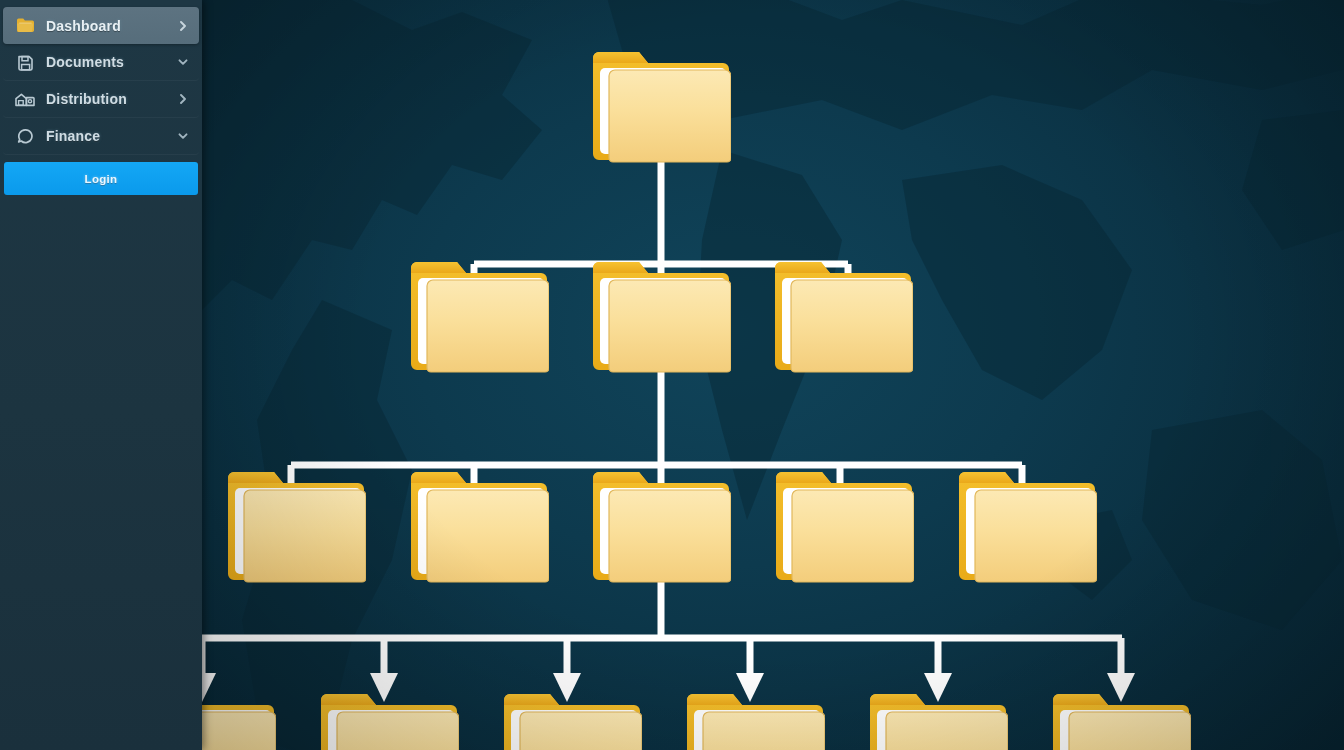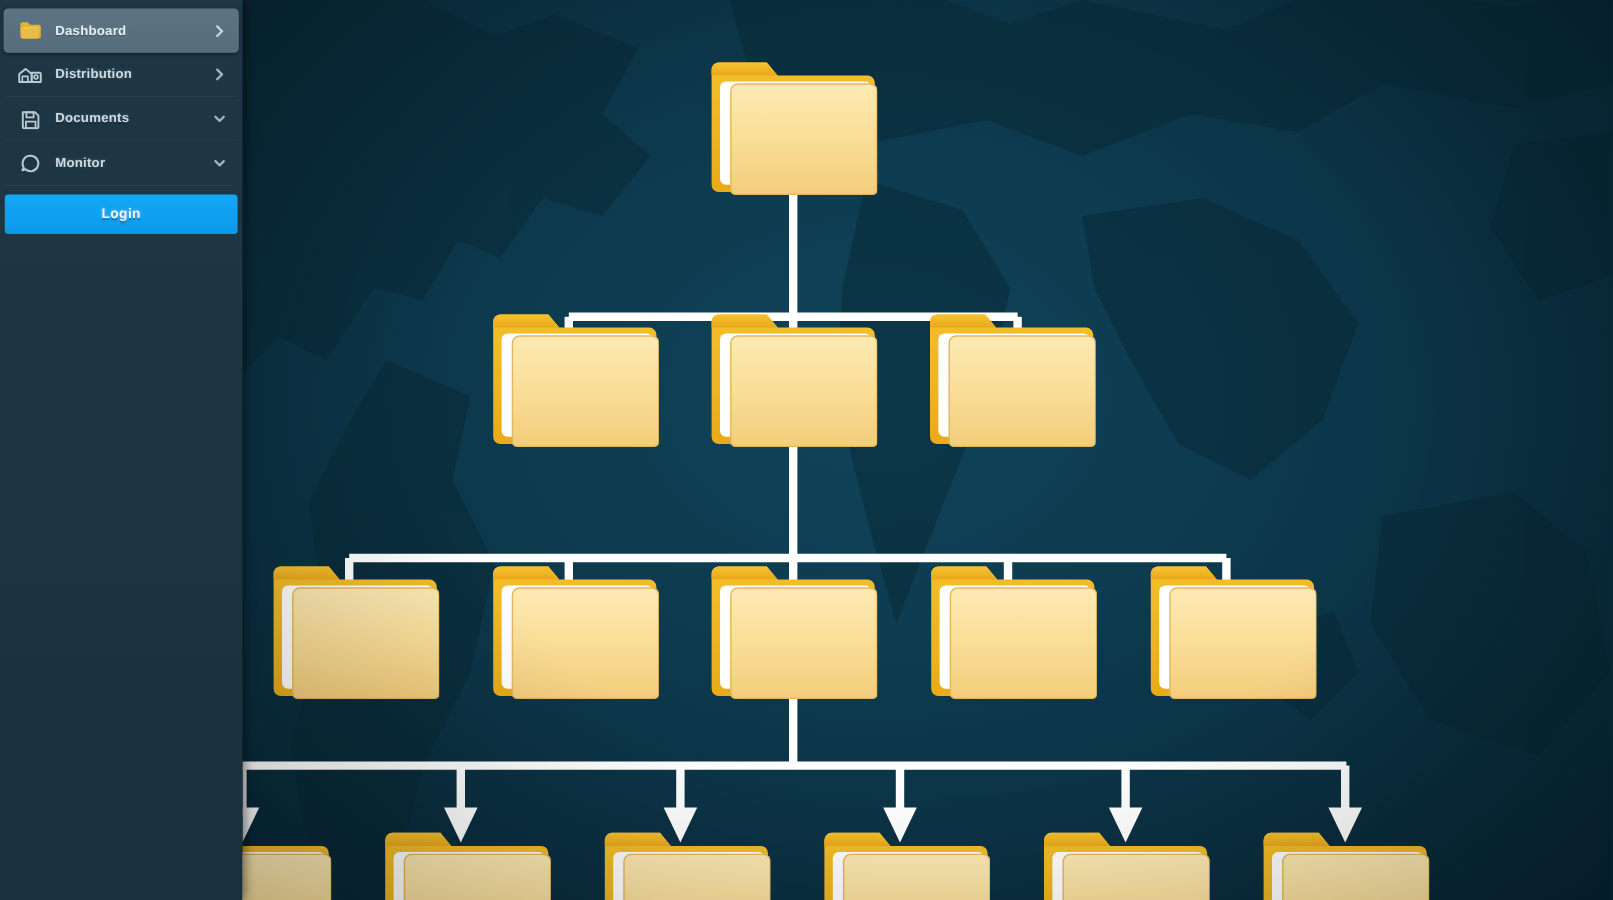--- a/index.html
+++ b/index.html
@@ -57,21 +57,21 @@
     display: flex;
     align-items: center;
     justify-content: center;
     margin-right: 11px;
     opacity: 0.92;
   }
   .nav-icon svg { display: block; }
 
   .nav-label {
     flex: 1 1 auto;
-    font-size: 11px;
+    font-size: 14px;
     font-weight: 700;
     letter-spacing: 0.2px;
     color: #cfdce3;
     text-shadow: 0 0 3px rgba(120,160,180,0.55), 0 1px 1px rgba(0,0,0,0.5);
     filter: blur(0.45px);
     white-space: nowrap;
     overflow: hidden;
   }
   .nav-item.active .nav-label { color: #e8f0f4; }
 
@@ -155,58 +155,58 @@
       <span class="nav-chev">
         <svg width="12" height="12" viewBox="0 0 12 12">
             <path d="M4 2l4 4-4 4" fill="none" stroke="#dbe7ee" stroke-width="1.9" stroke-linecap="round" stroke-linejoin="round"></path>
           </svg>
       </span>
     </div>
 
 
     <div class="nav-item">
       <span class="nav-icon">
+        <svg width="17" height="17" viewBox="0 0 17 17">
+          <path d="M2 2.6h10.2L15 5.4v9A1.6 1.6 0 0 1 13.4 16H3.6A1.6 1.6 0 0 1 2 14.4z" fill="none" stroke="#c6d6df" stroke-width="1.6" stroke-linejoin="round"></path>
+          <path d="M5 2.6h6v4.2H5z" fill="none" stroke="#c6d6df" stroke-width="1.5"></path>
+          <path d="M4.6 10.4h8v5.4h-8z" fill="none" stroke="#c6d6df" stroke-width="1.5"></path>
+        </svg>
+      </span>
+      <span class="nav-label">Documents</span>
+      <span class="nav-chev">
+        <svg width="12" height="12" viewBox="0 0 12 12">
+            <path d="M2.5 4.3 6 7.8l3.5-3.5" fill="none" stroke="#b9ccd6" stroke-width="1.9" stroke-linecap="round" stroke-linejoin="round"></path>
+          </svg>
+      </span>
+    </div>
+
+    <div class="nav-item">
+      <span class="nav-icon">
         <svg width="20" height="16" viewBox="0 0 20 16">
           <path d="M1 7.6 6.4 3.4l5 4.2v6.8H1z" fill="none" stroke="#c6d6df" stroke-width="1.6" stroke-linejoin="round"></path>
           <path d="M11.4 6.6H18a1 1 0 0 1 1 1v6.8h-7.6z" fill="none" stroke="#c6d6df" stroke-width="1.6" stroke-linejoin="round"></path>
           <path d="M3.6 9.6h4.6v4.6H3.6z" fill="none" stroke="#c6d6df" stroke-width="1.4"></path>
           <circle cx="15" cy="10.2" r="1.6" fill="none" stroke="#c6d6df" stroke-width="1.4"></circle>
         </svg>
       </span>
       <span class="nav-label">Distribution</span>
       <span class="nav-chev">
         <svg width="12" height="12" viewBox="0 0 12 12">
             <path d="M4 2l4 4-4 4" fill="none" stroke="#b9ccd6" stroke-width="1.9" stroke-linecap="round" stroke-linejoin="round"></path>
           </svg>
       </span>
     </div>
 
     <div class="nav-item">
       <span class="nav-icon">
         <svg width="17" height="17" viewBox="0 0 17 17">
-          <path d="M2 2.6h10.2L15 5.4v9A1.6 1.6 0 0 1 13.4 16H3.6A1.6 1.6 0 0 1 2 14.4z" fill="none" stroke="#c6d6df" stroke-width="1.6" stroke-linejoin="round"></path>
-          <path d="M5 2.6h6v4.2H5z" fill="none" stroke="#c6d6df" stroke-width="1.5"></path>
-          <path d="M4.6 10.4h8v5.4h-8z" fill="none" stroke="#c6d6df" stroke-width="1.5"></path>
-        </svg>
-      </span>
-      <span class="nav-label">Documents</span>
-      <span class="nav-chev">
-        <svg width="12" height="12" viewBox="0 0 12 12">
-            <path d="M2.5 4.3 6 7.8l3.5-3.5" fill="none" stroke="#b9ccd6" stroke-width="1.9" stroke-linecap="round" stroke-linejoin="round"></path>
-          </svg>
-      </span>
-    </div>
-
-    <div class="nav-item">
-      <span class="nav-icon">
-        <svg width="17" height="17" viewBox="0 0 17 17">
           <path d="M8.5 1.8a6.4 6.4 0 1 1-4.2 11.2l-2.6.9 1-2.5A6.4 6.4 0 0 1 8.5 1.8z" fill="none" stroke="#c6d6df" stroke-width="1.7" stroke-linejoin="round"></path>
         </svg>
       </span>
-      <span class="nav-label">Monitor</span>
+      <span class="nav-label">Finance</span>
       <span class="nav-chev">
         <svg width="12" height="12" viewBox="0 0 12 12">
             <path d="M2.5 4.3 6 7.8l3.5-3.5" fill="none" stroke="#b9ccd6" stroke-width="1.9" stroke-linecap="round" stroke-linejoin="round"></path>
           </svg>
       </span>
     </div>
 
 
     <div class="cta-wrap">
       <button id="cta-button">Login</button>

